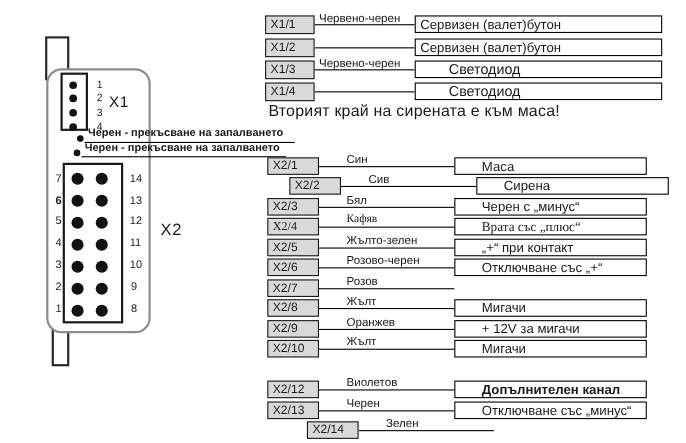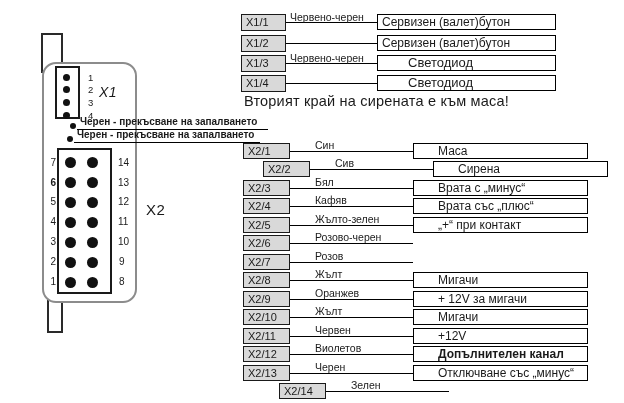--- a/index.html
+++ b/index.html
@@ -36,21 +36,21 @@
   .wire { position: absolute; font-size: 10.5px; line-height: 12px; white-space: nowrap; }
   .w1 { left: 290px; top: -3px; }
   .w2 { left: 315px; top: -4px; }
   .conn-line { position: absolute; border-top: 1.5px solid #000; height: 0; }
   .c1 { left: 286px; top: 8px; width: 91px; }
   .c2 { left: 290px; top: 8px; width: 123px; }
   .desc {
     position: absolute; top: 0; background: #fff; border: 1.5px solid #000;
     font-size: 12px; line-height: 12px; padding-top: 1px; white-space: nowrap; overflow: hidden;
   }
-  .d1 { left: 377px; width: 179px; height: 16px; padding-left: 4px; }
+  .d1 { left: 377px; width: 225px; height: 16px; padding-left: 4px; }
   .d1.led { padding-left: 30px; font-size: 13px; }
   .d2 { left: 413px; width: 175px; height: 16px; padding-left: 24px; }
   .d2.bold { font-weight: bold; }
 
   .note-title { font-size: 14.5px; letter-spacing: .2px; white-space: nowrap; text-align: center; }
 </style>
 </head>
 <body>
 
 <div class="stage">
@@ -61,21 +61,21 @@
 
   <div class="abs conn-box" style="left:55px; top:66px; width:25px; height:53px;"></div>
   <div class="abs dot" style="left:63px; top:74px; width:7px; height:7px;"></div>
   <div class="abs dot" style="left:63px; top:86px; width:7px; height:7px;"></div>
   <div class="abs dot" style="left:63px; top:99px; width:7px; height:7px;"></div>
   <div class="abs dot" style="left:63px; top:112px; width:7px; height:7px;"></div>
   <div class="abs pin-num" style="left:88px; top:72px;">1</div>
   <div class="abs pin-num" style="left:88px; top:84px;">2</div>
   <div class="abs pin-num" style="left:88px; top:97px;">3</div>
   <div class="abs pin-num" style="left:88px; top:110px;">4</div>
-  <div class="abs conn-label" style="left:99px; top:84px;font-style:italic;">X1</div>
+  <div class="abs conn-label" style="left:99px; top:84px;">X1</div>
 
   <div class="abs bullet" style="left:70px; top:123px;"></div>
   <div class="abs ign-text" style="left:77px; top:116px; width:191px;">Черен - прекъсване на запалването</div>
   <div class="abs bullet" style="left:67px; top:136px;"></div>
   <div class="abs ign-text" style="left:74px; top:129px; width:186px;">Черен - прекъсване на запалването</div>
 
   <div class="abs conn-box" style="left:57px; top:148px; width:55px; height:146px;"></div>
   <div class="abs dot" style="left:65px; top:157px; width:11px; height:11px;"></div>
   <div class="abs dot" style="left:87px; top:157px; width:11px; height:11px;"></div>
   <div class="abs dot" style="left:65px; top:177px; width:11px; height:11px;"></div>
@@ -143,38 +143,39 @@
   <div class="xrow" style="top:161px;margin-left:20px;">
     <div class="conn-line c2"></div>
     <div class="pinb g2">X2/2</div>
     <div class="wire w2">Сив</div>
     <div class="desc d2">Сирена</div>
   </div>
   <div class="xrow" style="top:180px;">
     <div class="conn-line c2"></div>
     <div class="pinb g2">X2/3</div>
     <div class="wire w2">Бял</div>
-    <div class="desc d2">Врата с „минус“</div>
-  </div>
-  <div class="xrow" style="top:198px;">
+    <div class="desc d2">Черен с „минус“</div>
+  </div>
+  <div class="xrow" style="top:198px;font-family:Liberation Serif, serif;">
     <div class="conn-line c2"></div>
     <div class="pinb g2">X2/4</div>
     <div class="wire w2">Кафяв</div>
     <div class="desc d2">Врата със „плюс“</div>
   </div>
   <div class="xrow" style="top:217px;">
     <div class="conn-line c2"></div>
     <div class="pinb g2">X2/5</div>
     <div class="wire w2">Жълто-зелен</div>
     <div class="desc d2">„+“ при контакт</div>
   </div>
   <div class="xrow" style="top:235px;">
     <div class="conn-line c2"></div>
     <div class="pinb g2">X2/6</div>
     <div class="wire w2">Розово-черен</div>
+    <div class="desc d2">Отключване със „+“</div>
   </div>
   <div class="xrow" style="top:254px;">
     <div class="conn-line c2"></div>
     <div class="pinb g2">X2/7</div>
     <div class="wire w2">Розов</div>
   </div>
   <div class="xrow" style="top:272px;">
     <div class="conn-line c2"></div>
     <div class="pinb g2">X2/8</div>
     <div class="wire w2">Жълт</div>
@@ -185,26 +186,20 @@
     <div class="pinb g2">X2/9</div>
     <div class="wire w2">Оранжев</div>
     <div class="desc d2">+ 12V за мигачи</div>
   </div>
   <div class="xrow" style="top:309px;">
     <div class="conn-line c2"></div>
     <div class="pinb g2">X2/10</div>
     <div class="wire w2">Жълт</div>
     <div class="desc d2">Мигачи</div>
   </div>
-  <div class="xrow" style="top:328px;">
-    <div class="conn-line c2"></div>
-    <div class="pinb g2">X2/11</div>
-    <div class="wire w2">Червен</div>
-    <div class="desc d2">+12V</div>
-  </div>
   <div class="xrow" style="top:346px;">
     <div class="conn-line c2"></div>
     <div class="pinb g2">X2/12</div>
     <div class="wire w2">Виолетов</div>
     <div class="desc d2 bold">Допълнителен канал</div>
   </div>
   <div class="xrow" style="top:365px;">
     <div class="conn-line c2"></div>
     <div class="pinb g2">X2/13</div>
     <div class="wire w2">Черен</div>

